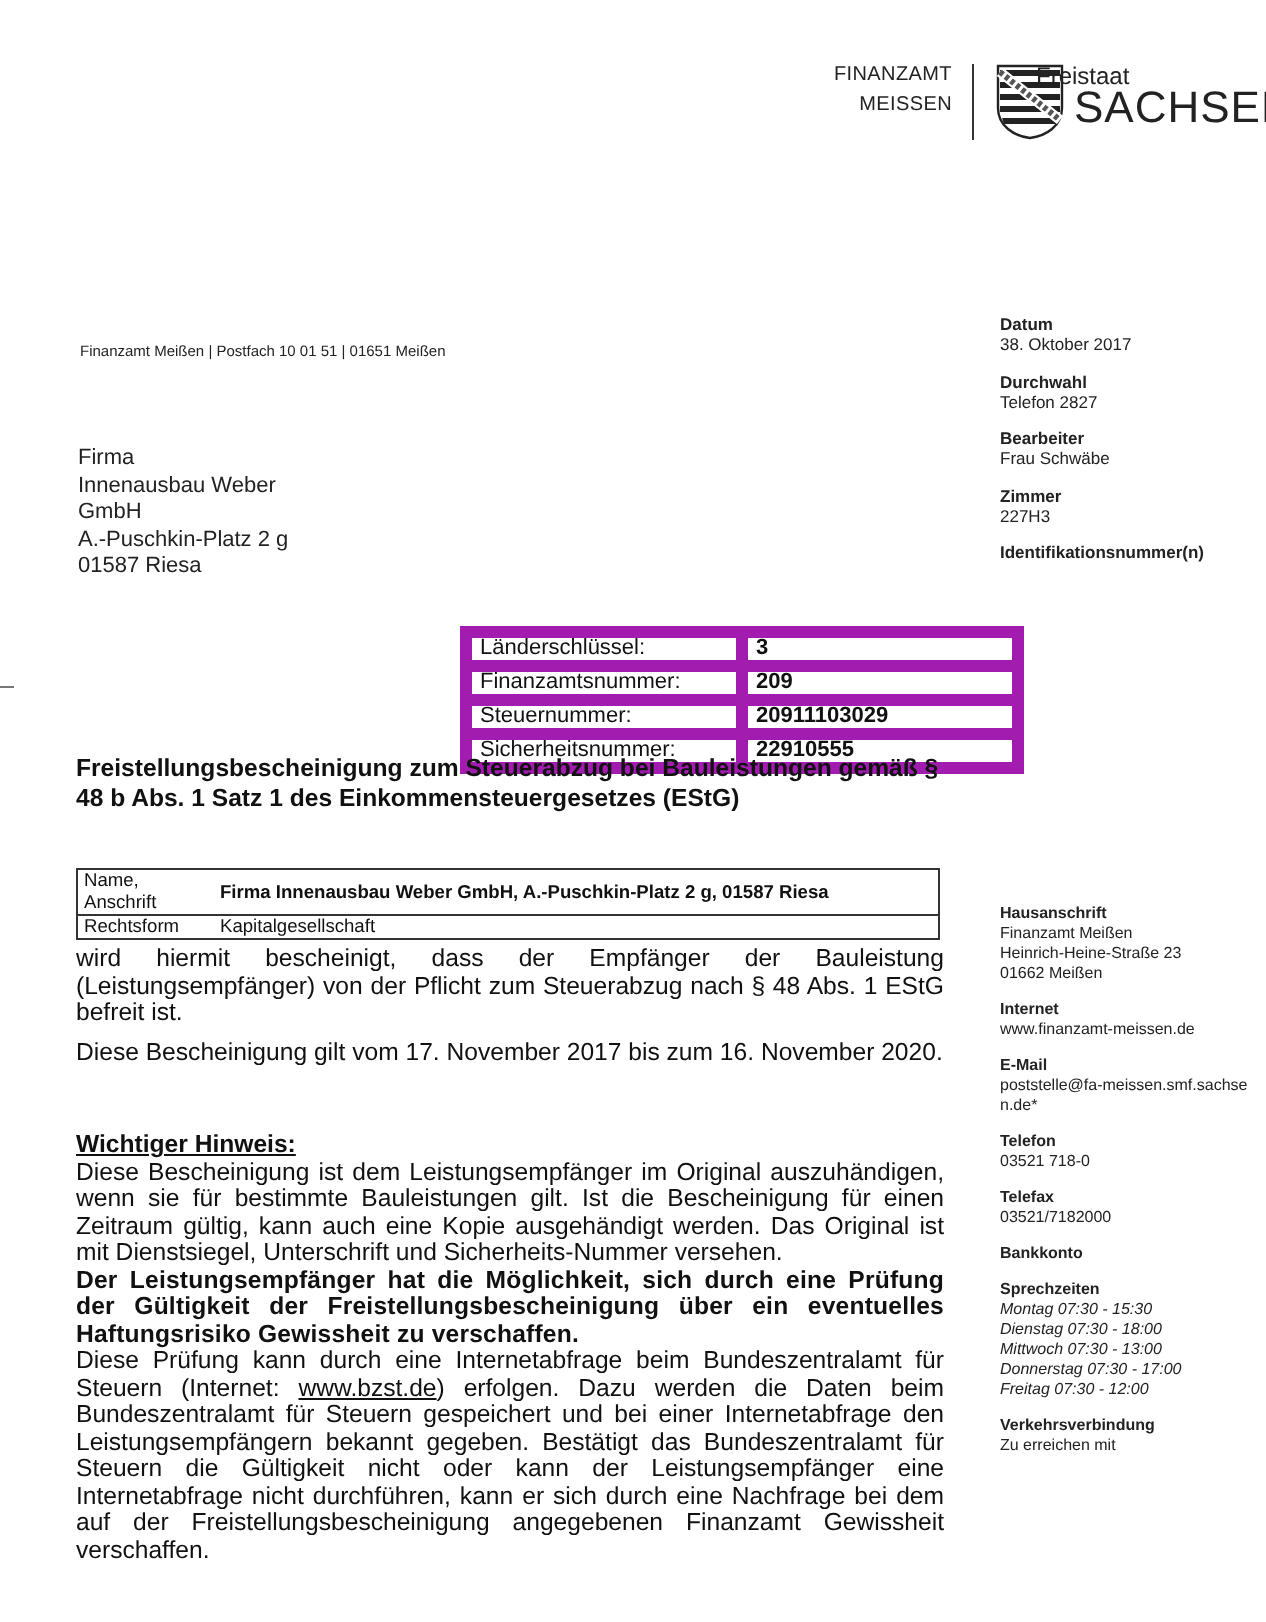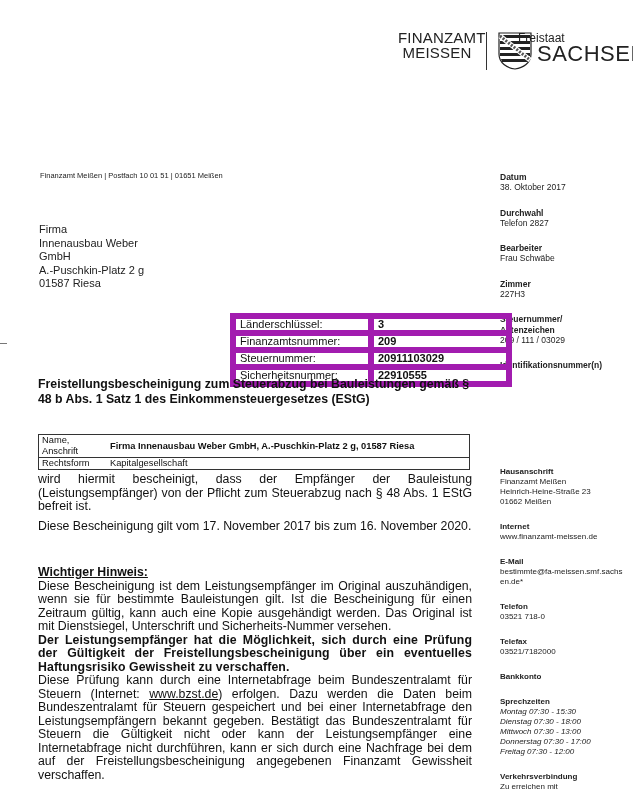--- a/index.html
+++ b/index.html
@@ -1,39 +1,39 @@
 <!DOCTYPE html>
 <html><head>
 <meta charset="utf-8">
 <style>
   html, body { margin: 0; padding: 0; background: #ffffff; }
   body { width: 633px; height: 811px; position: relative; overflow: hidden;
          font-family: "Liberation Sans", sans-serif; color: #111; }
   .abs { position: absolute; }
 
   
-  .fa-name { left: 398px; top: 30px; width: 78px; text-align: center;
-             font-size: 15px; line-height: 15px; letter-spacing: 0.2px; color: #222; }
+  .fa-name { left: 398px; top: 30px; width: 78px; text-align: right;
+             font-size: 10px; line-height: 15px; letter-spacing: 0.2px; color: #222; }
   .divider { left: 486px; top: 32px; width: 1px; height: 38px; background: #333; }
   .crest { left: 498px; top: 32px; width: 34px; height: 38px; }
   .freistaat { left: 518px; top: 31px; font-size: 12px; color: #222; }
   .sachsen { left: 537px; top: 41px; font-size: 22px; letter-spacing: 0.5px; color: #222; font-weight: 300; }
 
   
   .sender { left: 40px; top: 171px; font-size: 7.5px; color: #222; }
 
   
   .address { left: 39px; top: 223px; font-size: 11px; line-height: 13.5px; color: #222; }
 
   
   .sidebar { left: 500px; width: 130px; font-size: 8px; line-height: 10.3px; color: #222; }
   .sidebar .lbl { font-weight: bold; }
   .sb-top .lbl { font-size: 8.5px; }
   .sb-top .val { font-size: 8.5px; }
-  .sb-block { margin-bottom: 8px; margin-top: 15px; }
+  .sb-block { margin-bottom: 8px; }
 
   
   .num-table { left: 230px; top: 313px; border-collapse: collapse; font-size: 11px; }
   .num-table td { border: 6px solid #a21caf; padding: 0 4px; height: 11px; line-height: 11px; }
   .num-table td.k { width: 124px; }
   .num-table td.v { width: 124px; font-weight: bold; }
 
   .fold-mark { left: 0; top: 343px; width: 7px; height: 1px; background: #777; }
 
   
@@ -97,24 +97,20 @@
   </div>
   <div class="sb-block">
     <div class="lbl">Bearbeiter</div>
     <div class="val">Frau Schwäbe</div>
   </div>
   <div class="sb-block">
     <div class="lbl">Zimmer</div>
     <div class="val">227H3</div>
   </div>
   <div class="sb-block">
-    <div class="lbl" style="width:70px;">Steuernummer/ Aktenzeichen</div>
-    <div class="val">209 / 111 / 03029</div>
-  </div>
-  <div class="sb-block">
     <div class="lbl">Identifikationsnummer(n)</div>
   </div>
 </div>
 
 <table class="abs num-table">
   <tbody>
       <tr>
     <td class="k">Länderschlüssel:</td>
     <td class="v">3</td>
   </tr>
@@ -164,21 +160,21 @@
     <div style="white-space:pre-line;">Finanzamt Meißen
 Heinrich-Heine-Straße 23
 01662 Meißen</div>
   </div>
   <div class="sb-block">
     <div class="lbl">Internet</div>
     <div>www.finanzamt-meissen.de</div>
   </div>
   <div class="sb-block">
     <div class="lbl">E-Mail</div>
-    <div style="width:125px; word-break:break-all;">bestimmte@fa-meissen.smf.sachsen.de*</div>
+    <div style="width:125px; word-break:break-all;">poststelle@fa-meissen.smf.sachsen.de*</div>
   </div>
   <div class="sb-block">
     <div class="lbl">Telefon</div>
     <div>03521 718-0</div>
   </div>
   <div class="sb-block">
     <div class="lbl">Telefax</div>
     <div>03521/7182000</div>
   </div>
   <div class="sb-block">

